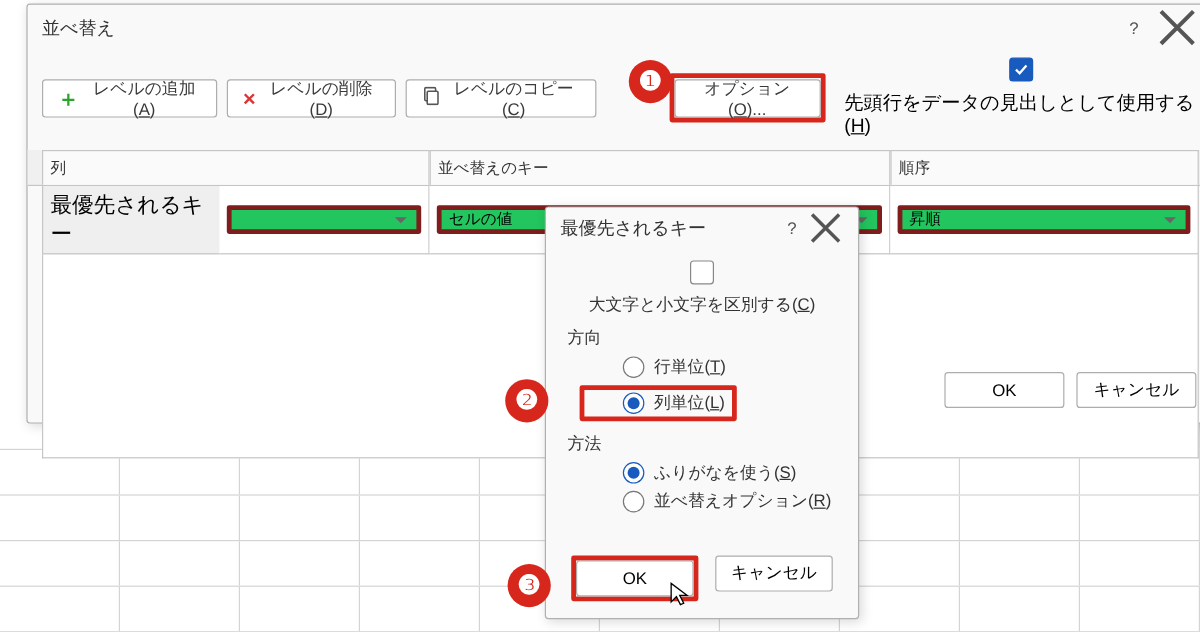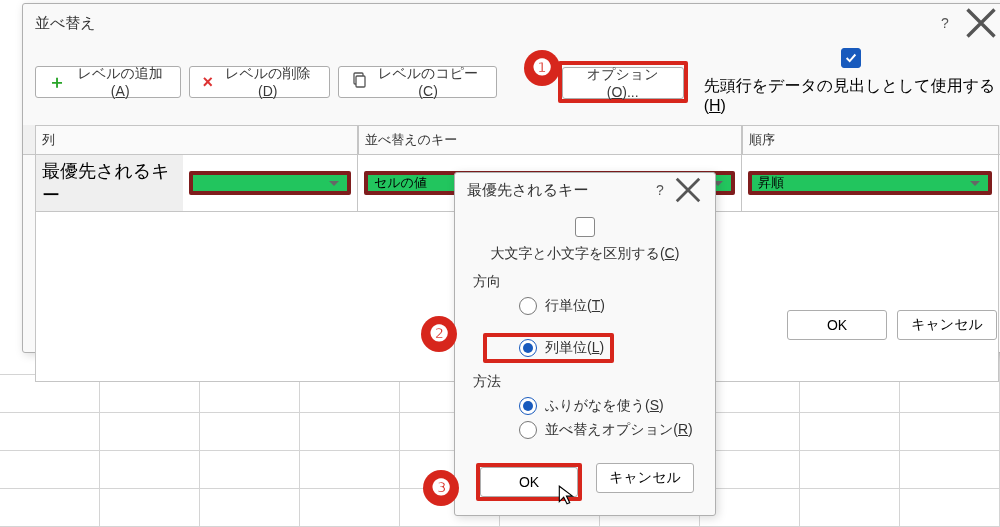--- a/index.html
+++ b/index.html
@@ -279,21 +279,20 @@
       left: 0;
       right: 0;
       display: flex;
       justify-content: center;
       gap: 14px;
     }
     .inline-hl {
       display: inline-flex;
       align-items: center;
       gap: 6px;
-      margin-top: 12px;
     }
     .cursor {
       position: absolute;
       pointer-events: none;
     }
     .cursor svg { width: 22px; height: 22px; }
     .u { text-decoration: underline; }
   </style>
 </head>
 <body>

